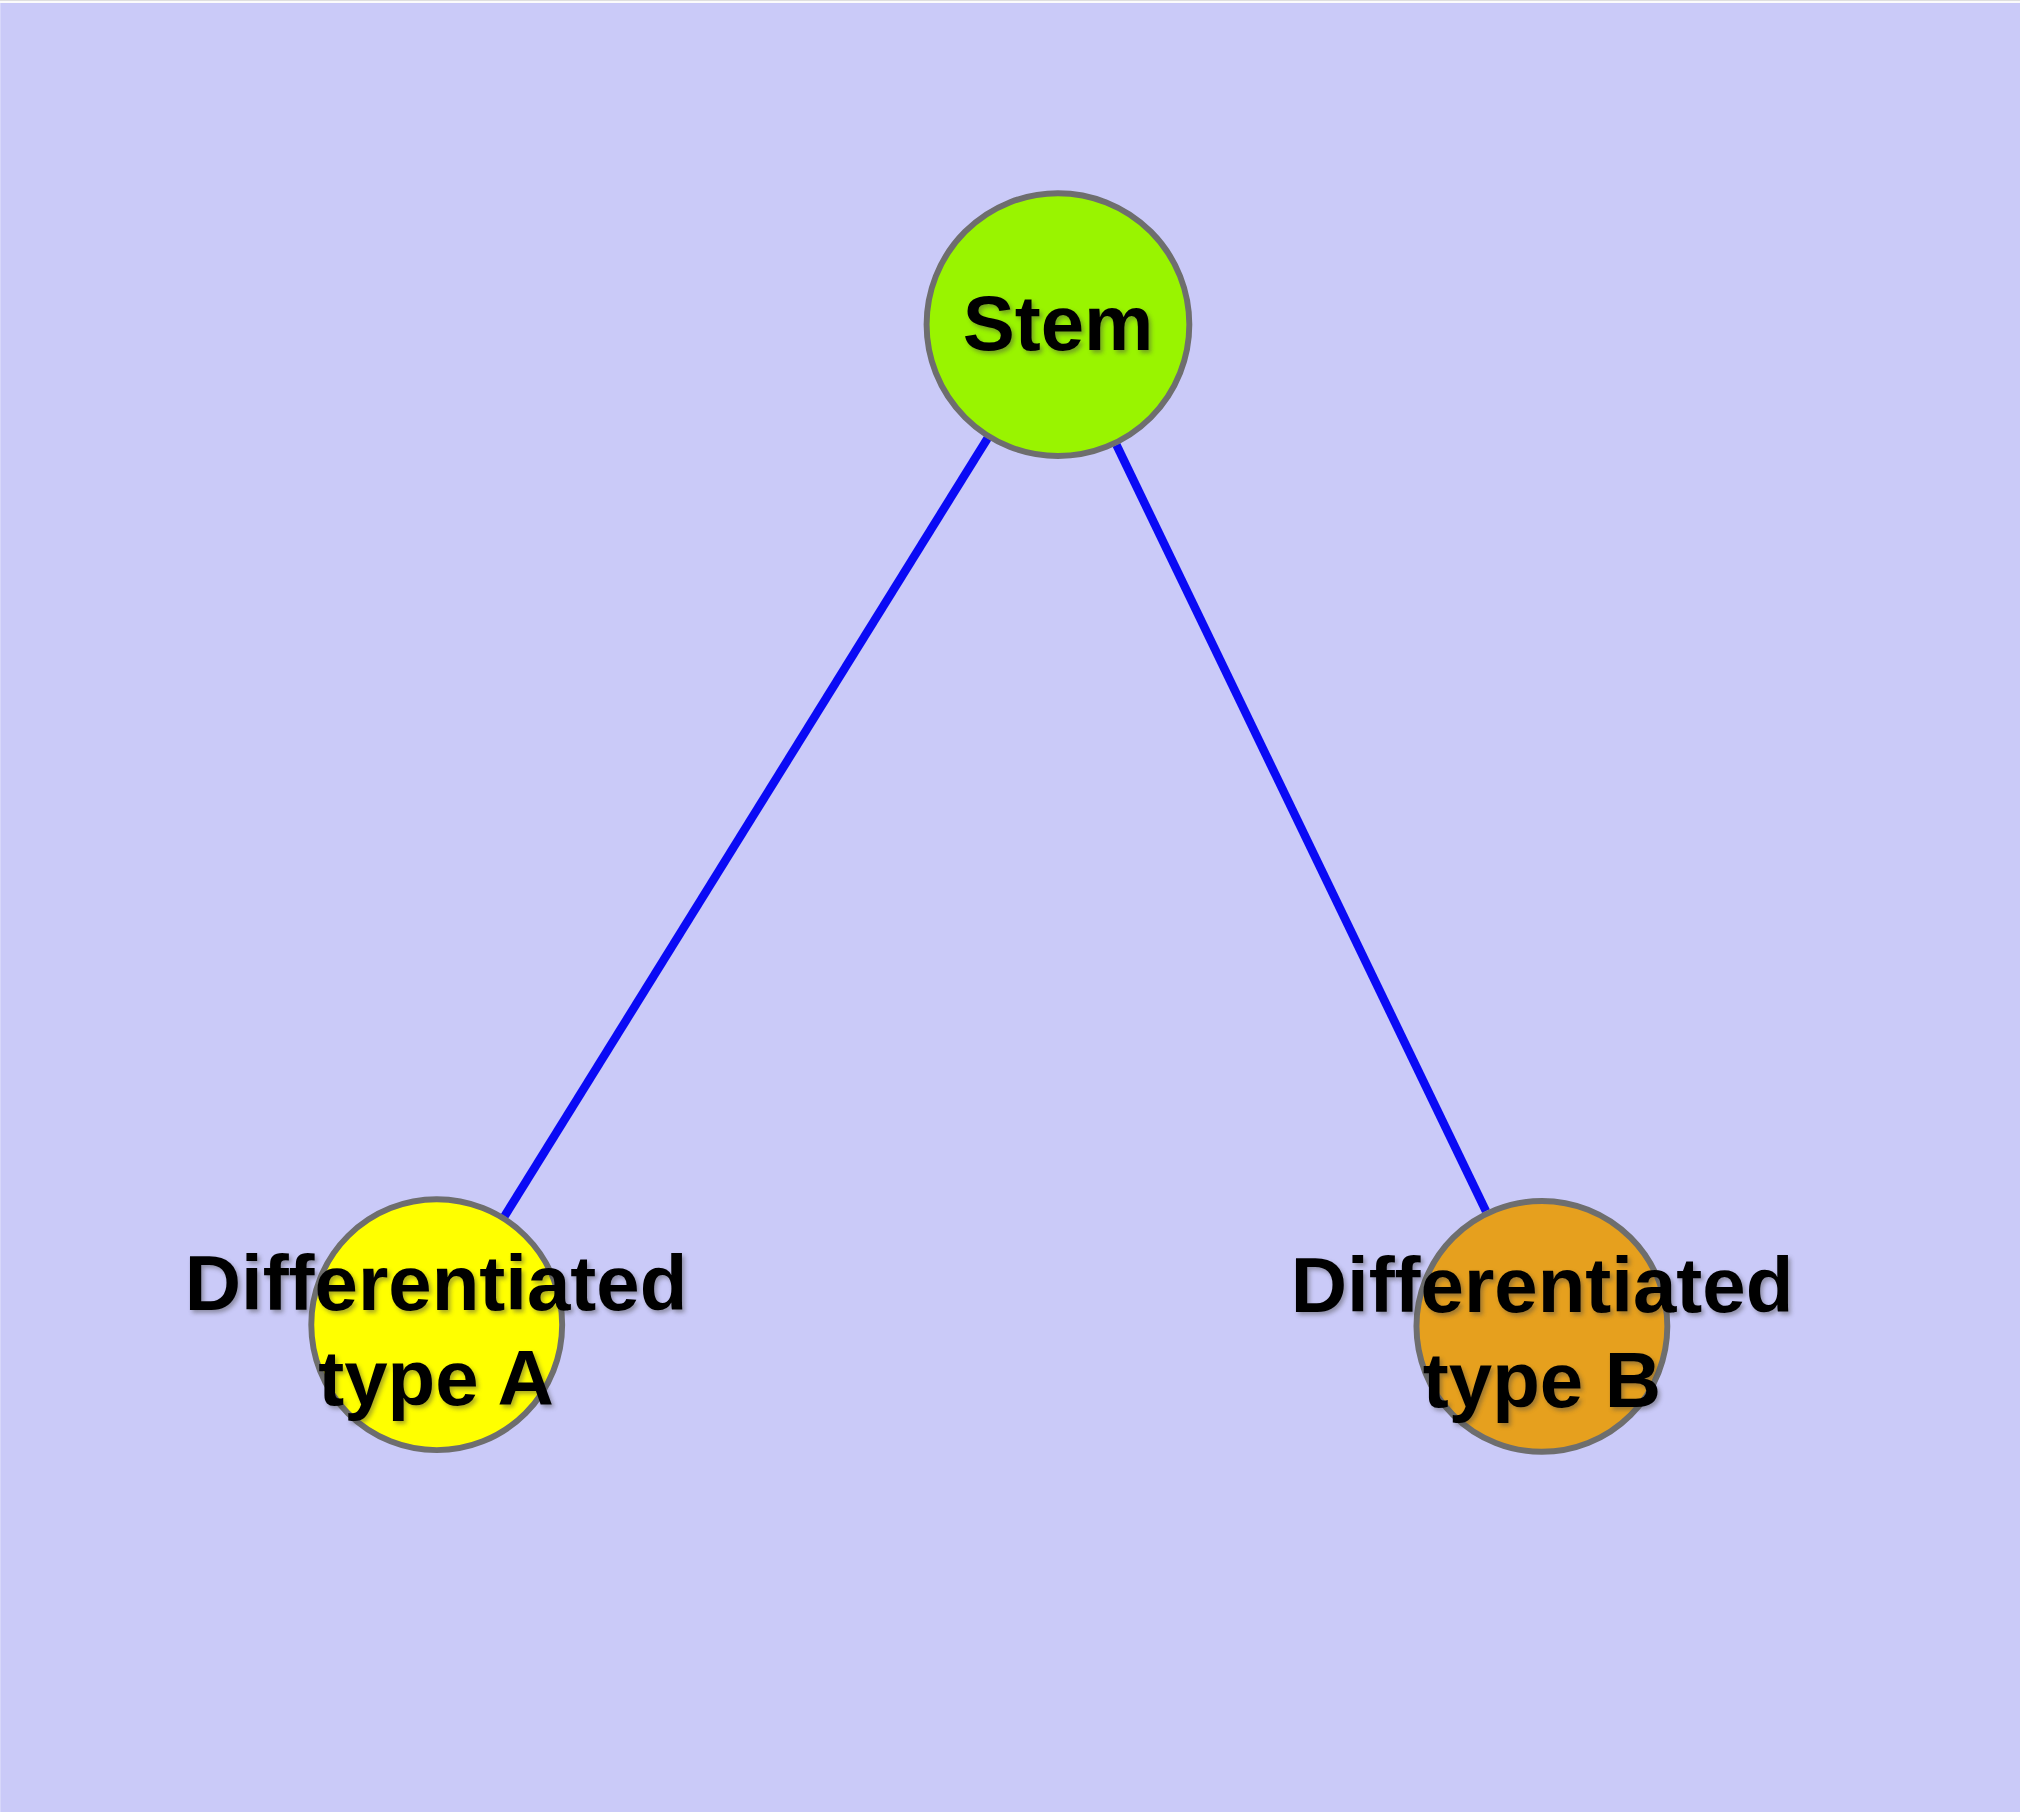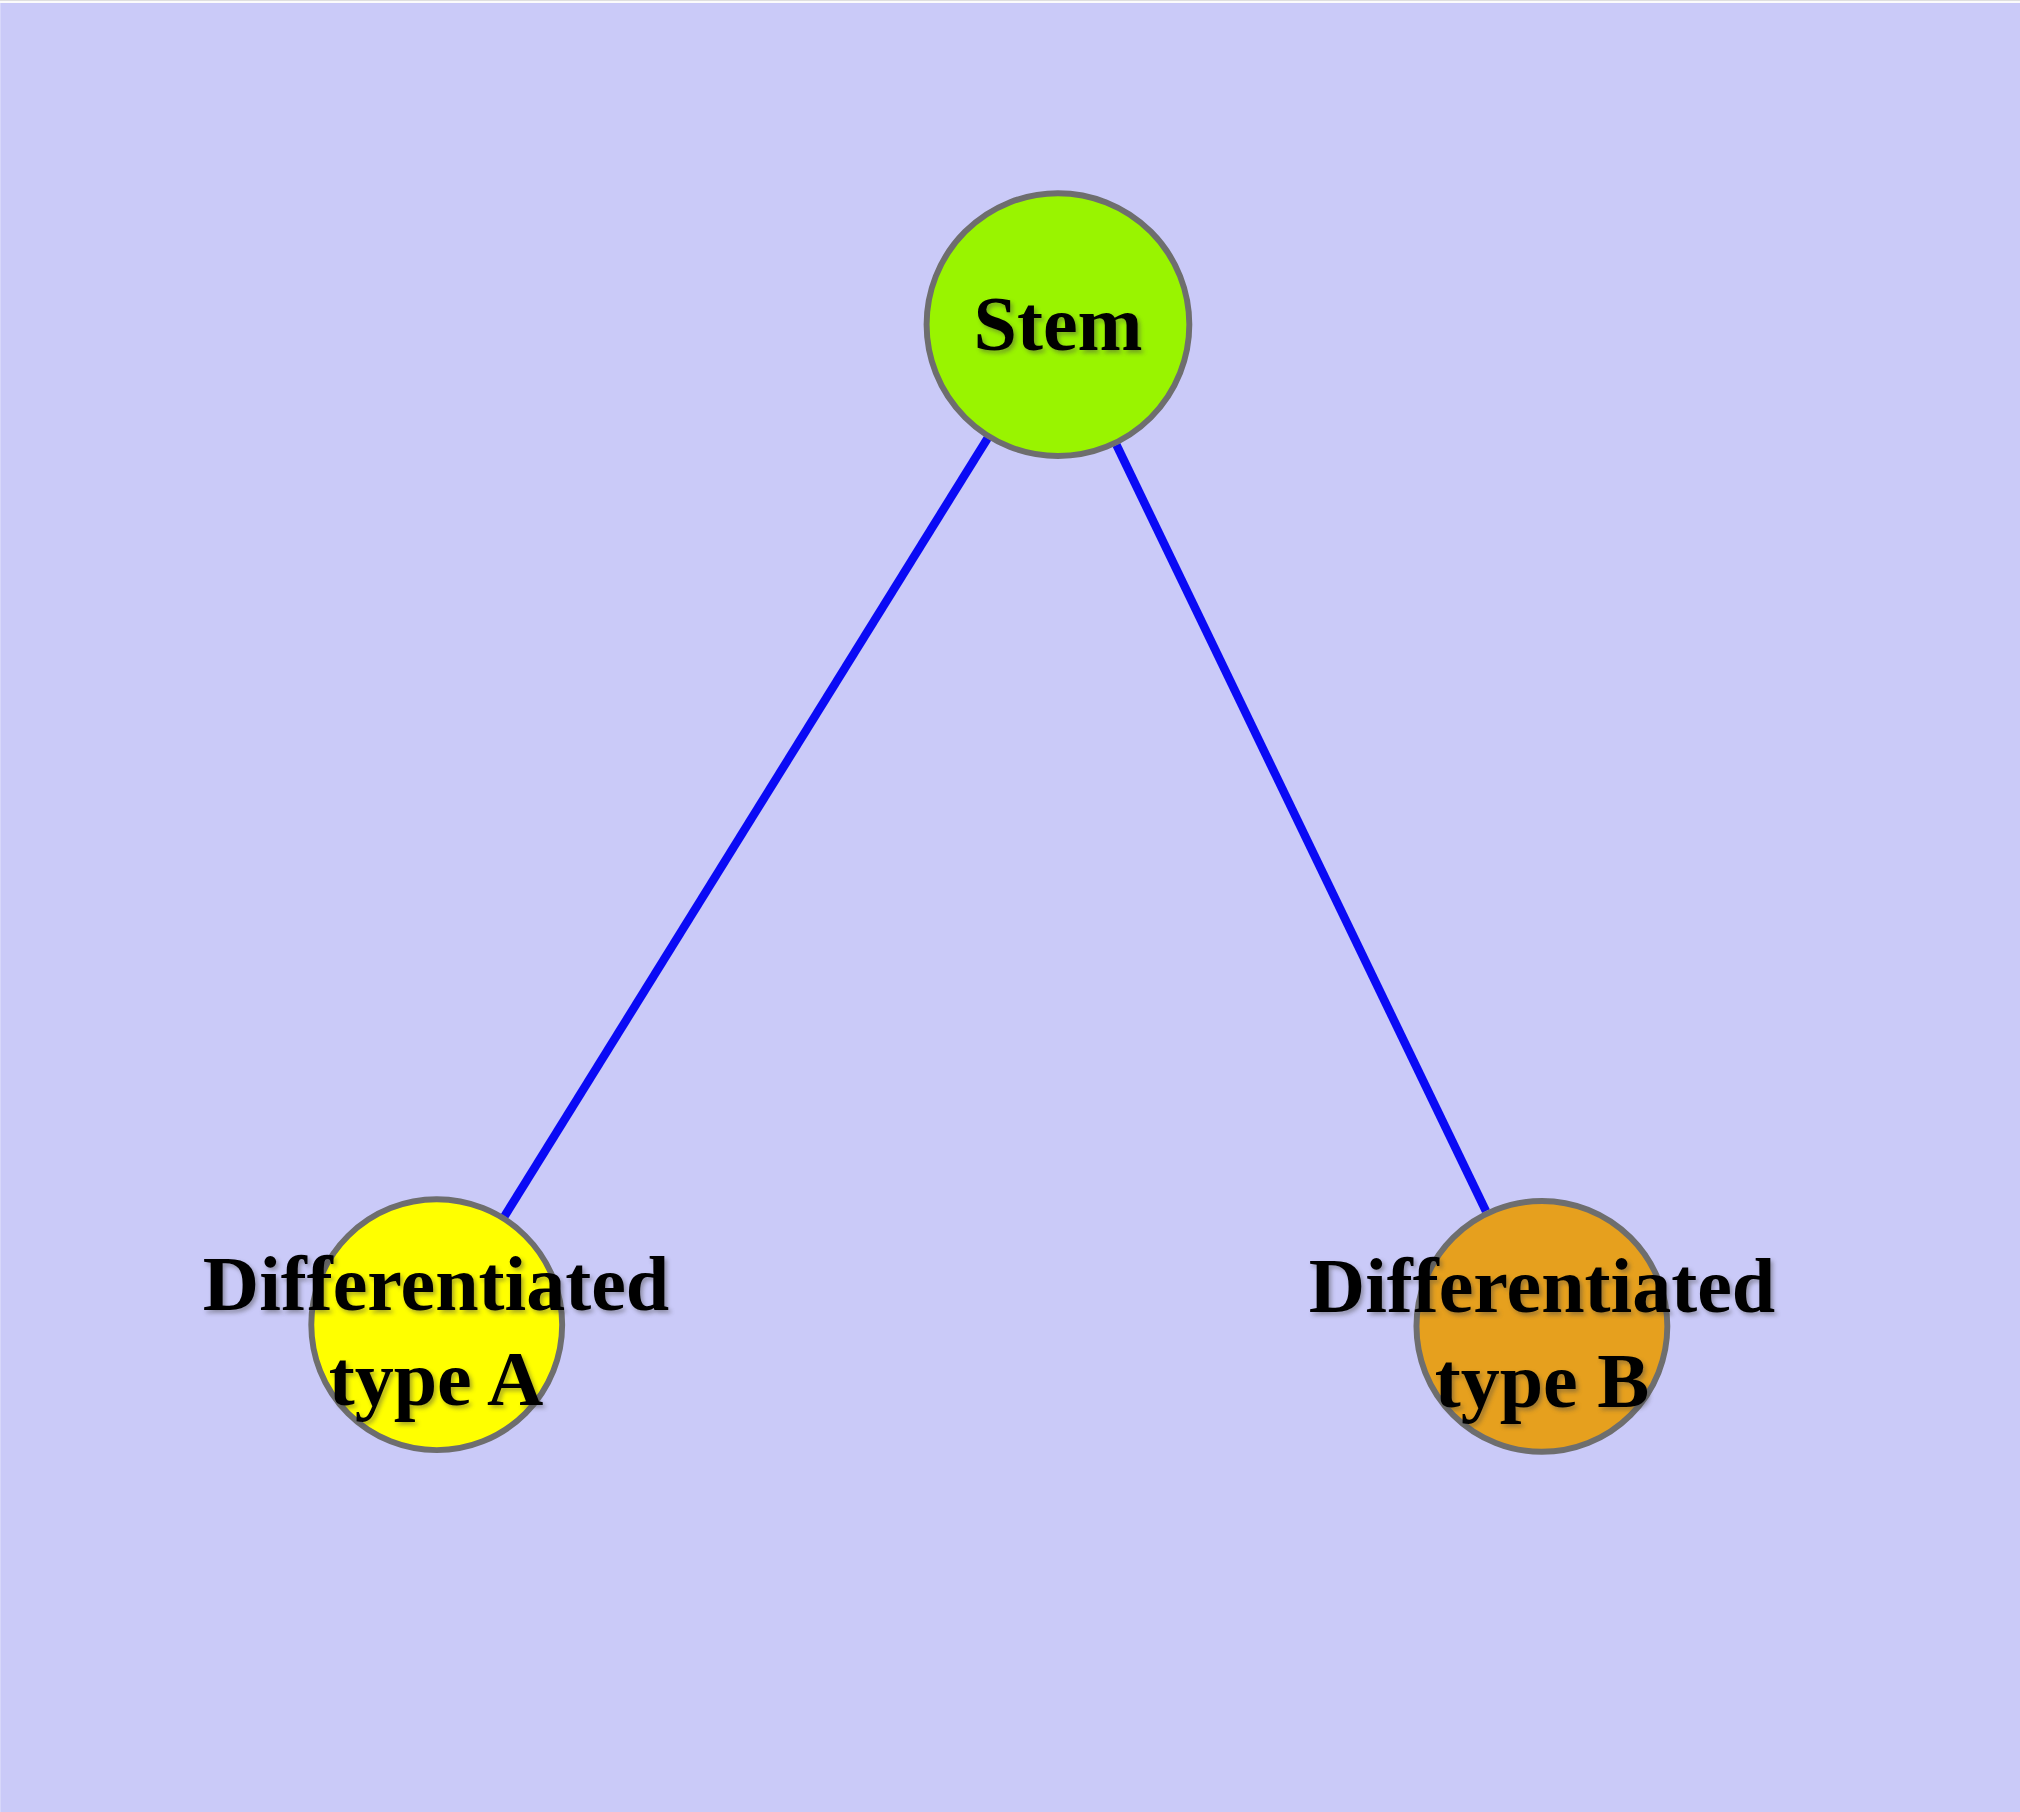--- a/index.html
+++ b/index.html
@@ -37,21 +37,20 @@
     transform: translate(-50%, -50%);
     text-align: center;
     white-space: pre;
     font-weight: bold;
     font-size: 78px;
     line-height: 95px;
     color: #000000;
     text-shadow: 2.5px 3.4px 4.2px rgba(70, 70, 70, 0.45);
     pointer-events: none;
     z-index: 3;
-    font-family: Liberation Serif, serif;
   }
   .label-stem   { left: 1058px; top: 323px; }
   .label-type-a { left: 436px;  top: 1331px; }
   .label-type-b { left: 1542px; top: 1333px; }
 </style>
 </head>
 <body>
 
 <div id="stage">
 

